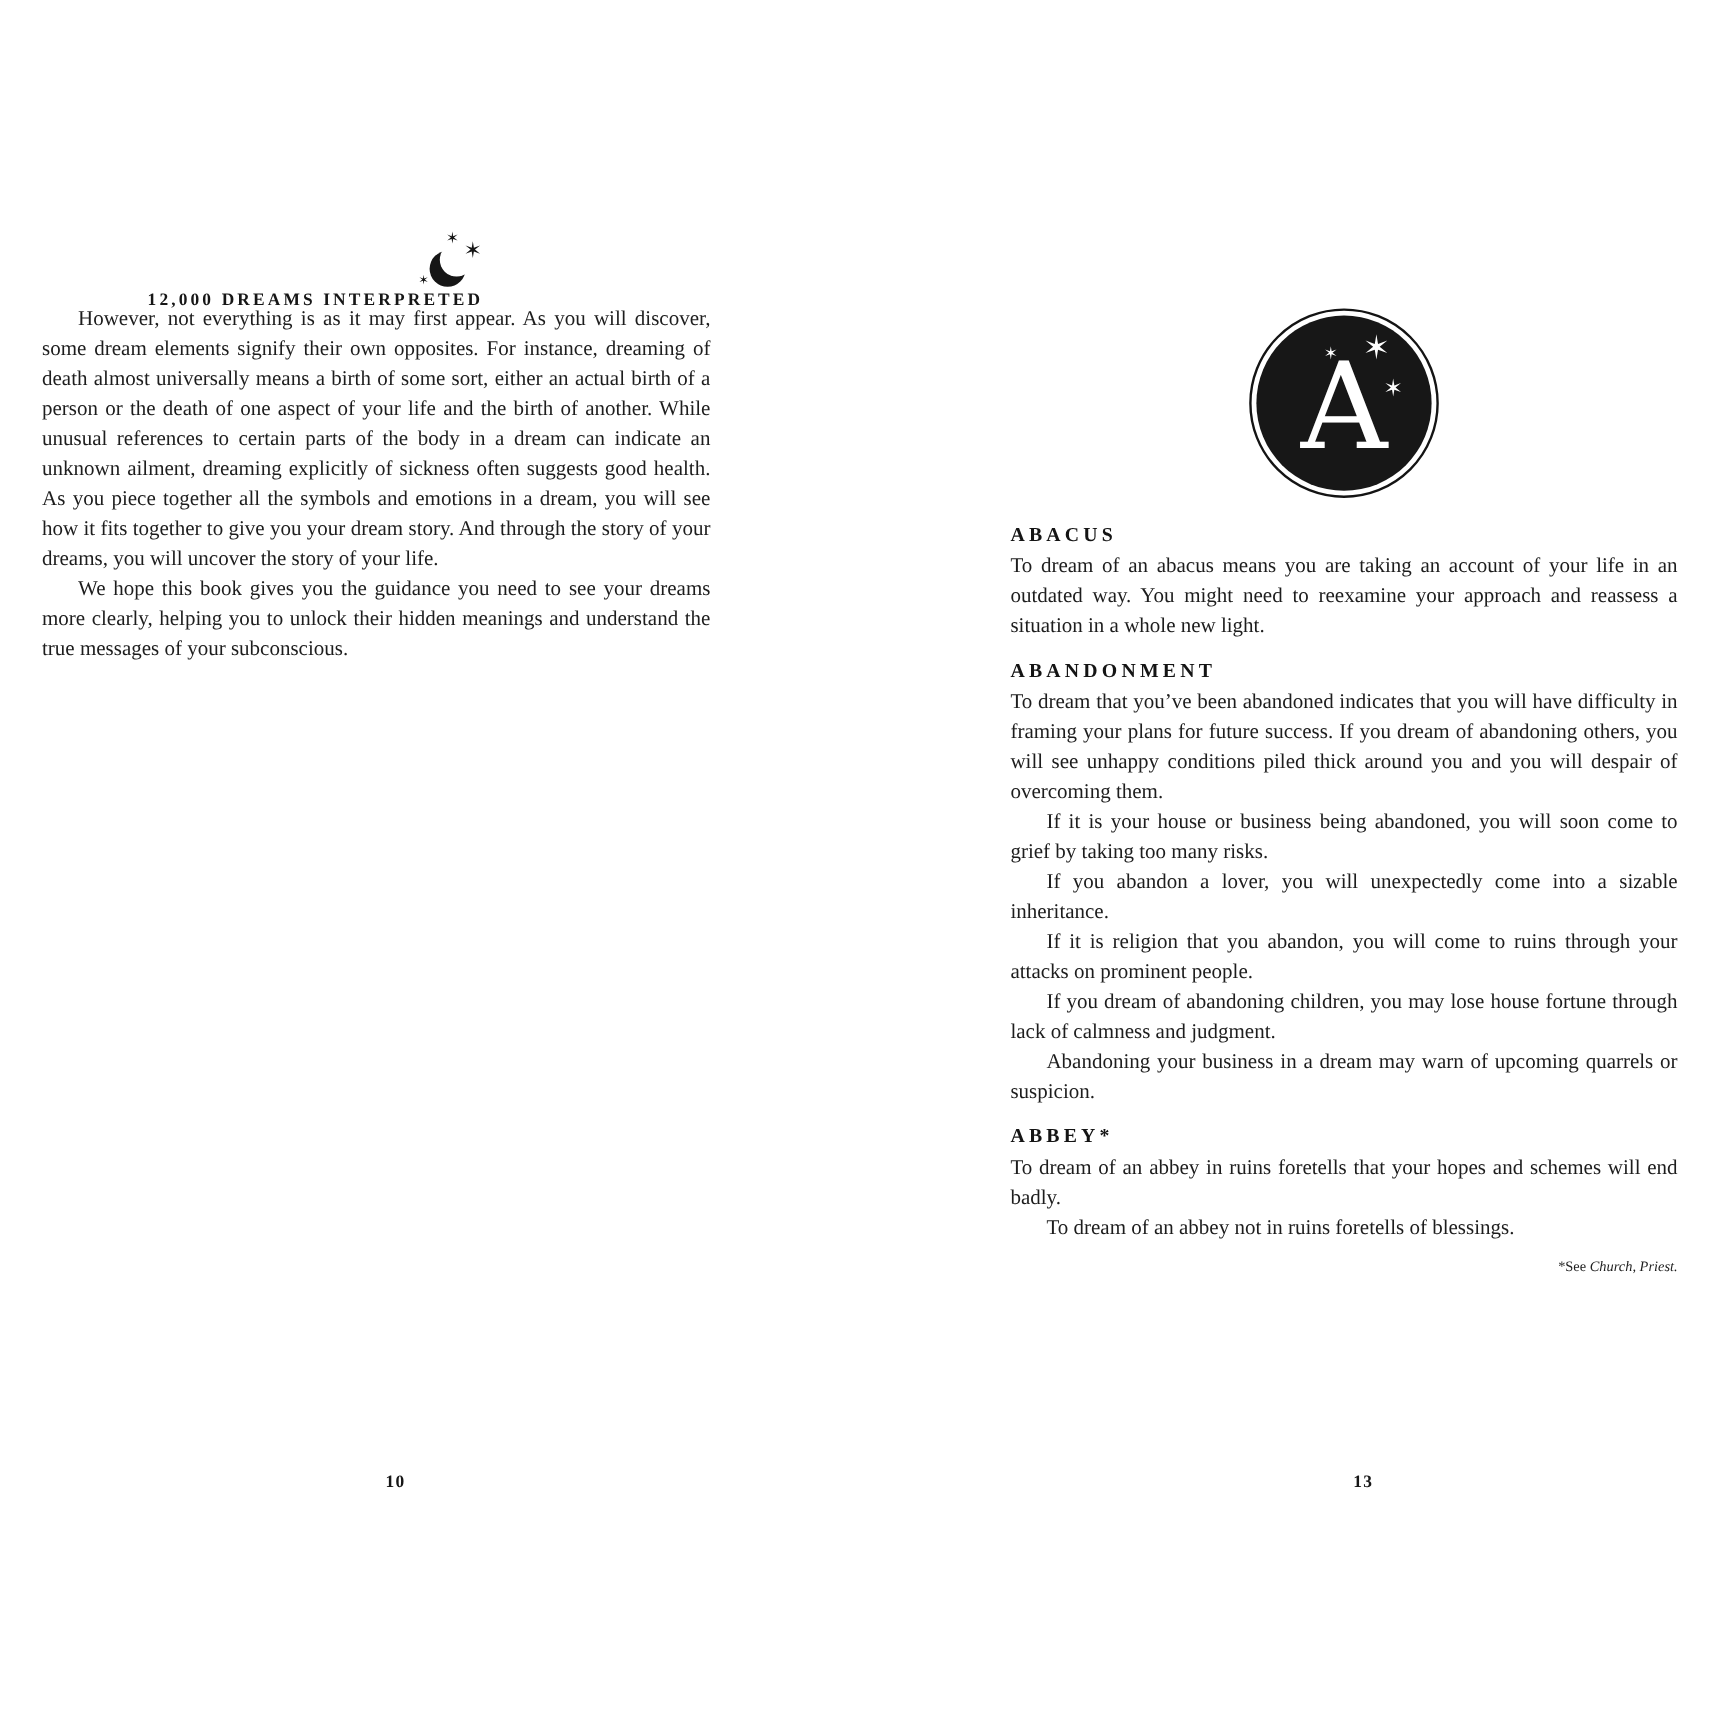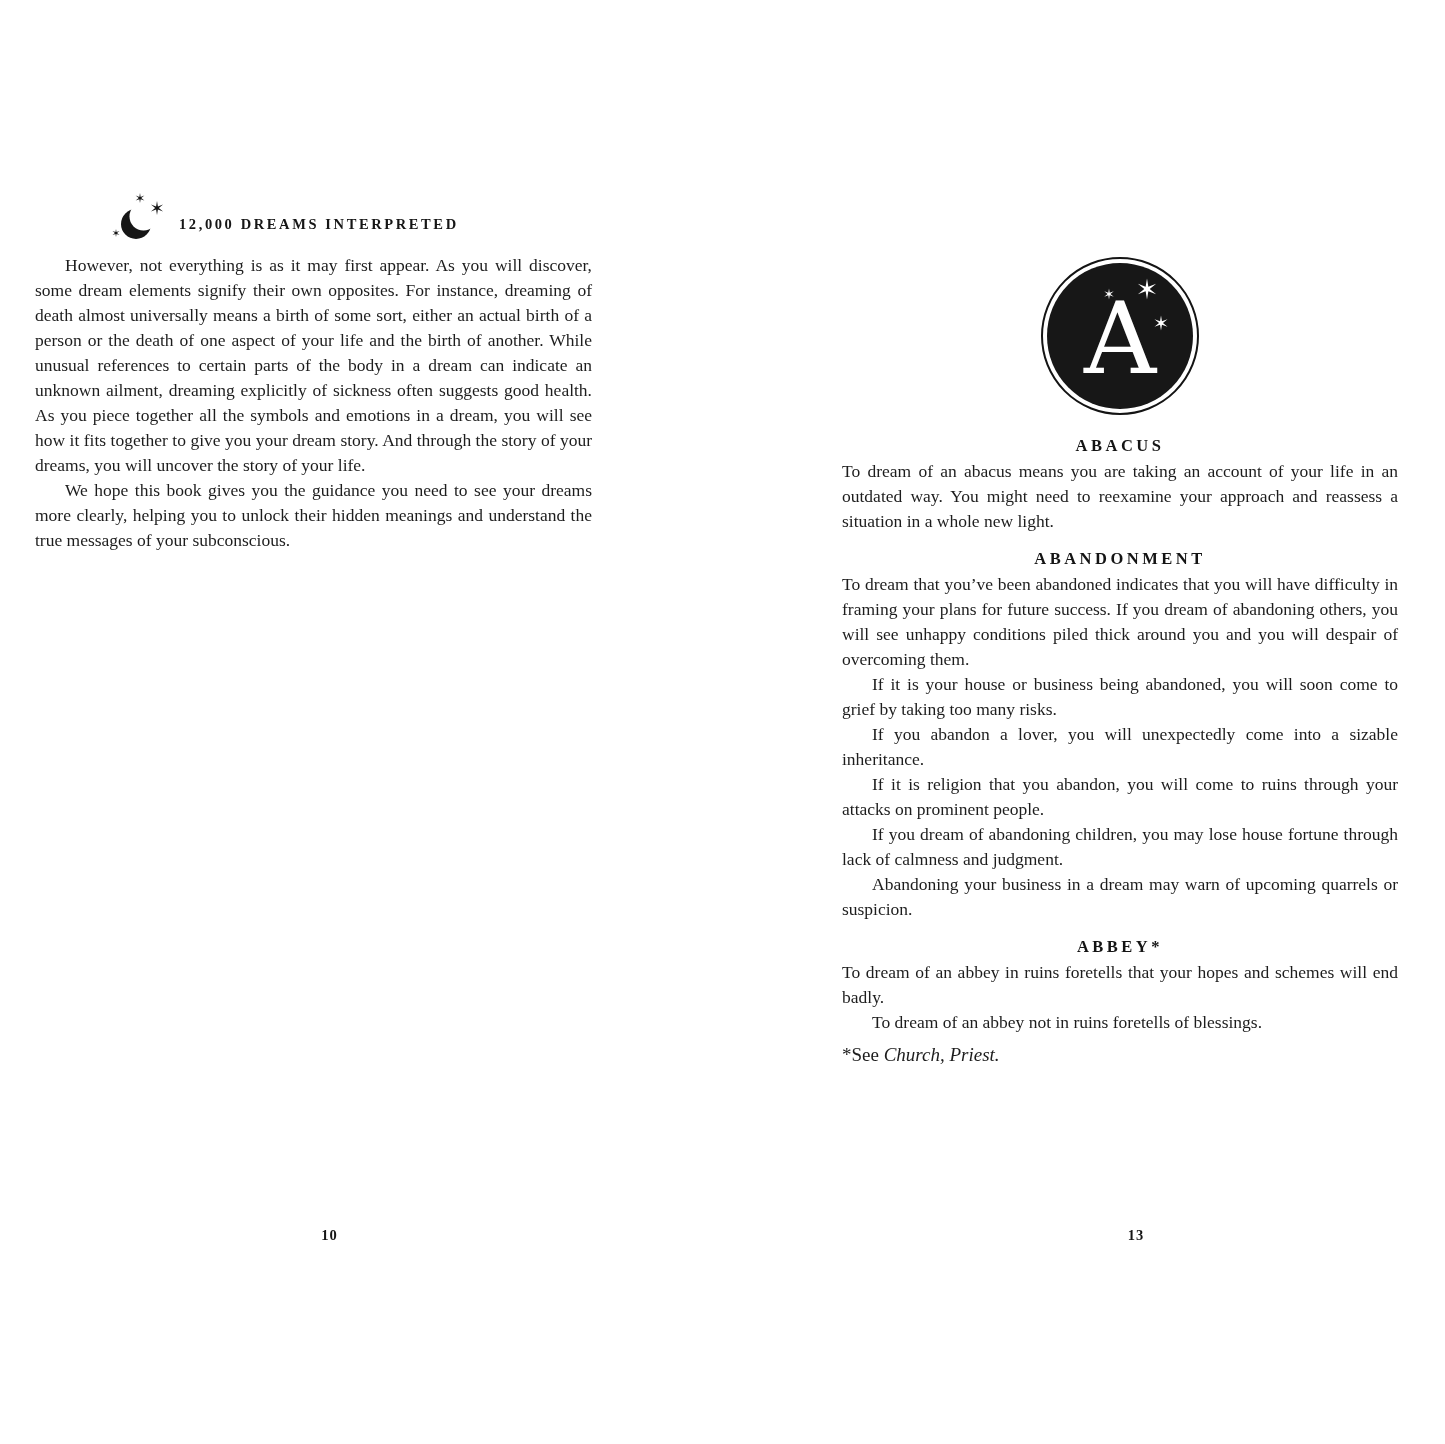--- a/index.html
+++ b/index.html
@@ -6,21 +6,21 @@
   body {
     width:1445px; height:1444px; background:#ffffff;
     font-family:"Liberation Serif","DejaVu Serif",serif;
     color:#1d1d1d; position:relative; overflow:hidden;
   }
   .page { position:absolute; top:0; height:1444px; }
   .page-left  { left:35px;  width:557px; }
   .page-right { left:842px; width:556px; }
 
   
-  .running-head { position:absolute; left:75px; top:190px; display:flex; align-items:flex-end; }
+  .running-head { position:absolute; left:75px; top:190px; display:flex; align-items:flex-end;flex-direction:column; }
   .running-head-title {
     font-weight:bold; font-size:14.5px; letter-spacing:2.6px;
     margin-left:13px; margin-bottom:9px; white-space:nowrap; color:#161616;
   }
 
   
   .body-text { position:absolute; left:0; top:253px; width:100%; }
   p.para { margin:0; text-align:justify; font-size:17.5px; line-height:25px;font-family:Liberation Serif, serif; }
   p.indent { text-indent:30px; }
 
@@ -42,25 +42,25 @@
   .emblem-letter {
     color:#ffffff; font-size:100px; line-height:1;
     font-family:"DejaVu Serif","Liberation Serif",serif;
     transform:translateY(3px);
   }
   .emblem-stars { position:absolute; left:0; top:0; }
 
   
   .entries { position:absolute; left:0; top:435px; width:100%; }
   .entry-heading {
-    margin:14px 0 3px; text-align:center; font-weight:bold;
+    margin:14px 0 3px; text-align:left; font-weight:bold;
     font-size:16.5px; letter-spacing:3.5px; line-height:21px; color:#141414;
   }
   .entry:first-child .entry-heading { margin-top:0; }
-  .footnote { margin-top:10px; font-size:19px; line-height:20px; text-align:left;font-family:Liberation Serif, serif; }
+  .footnote { margin-top:10px; font-size:12px; line-height:20px; text-align:right;font-family:Liberation Serif, serif; }
   .footnote em { font-style:italic; }
 </style>
 </head>
 <body>
 
 <svg width="0" height="0" style="position:absolute" aria-hidden="true">
   <defs>
     <polygon id="star6" points="0,-10 1.3,-2.25 8.66,-5 2.6,0 8.66,5 1.3,2.25 0,10 -1.3,2.25 -8.66,5 -2.6,0 -8.66,-5 -1.3,-2.25"></polygon>
   </defs>
 </svg>

